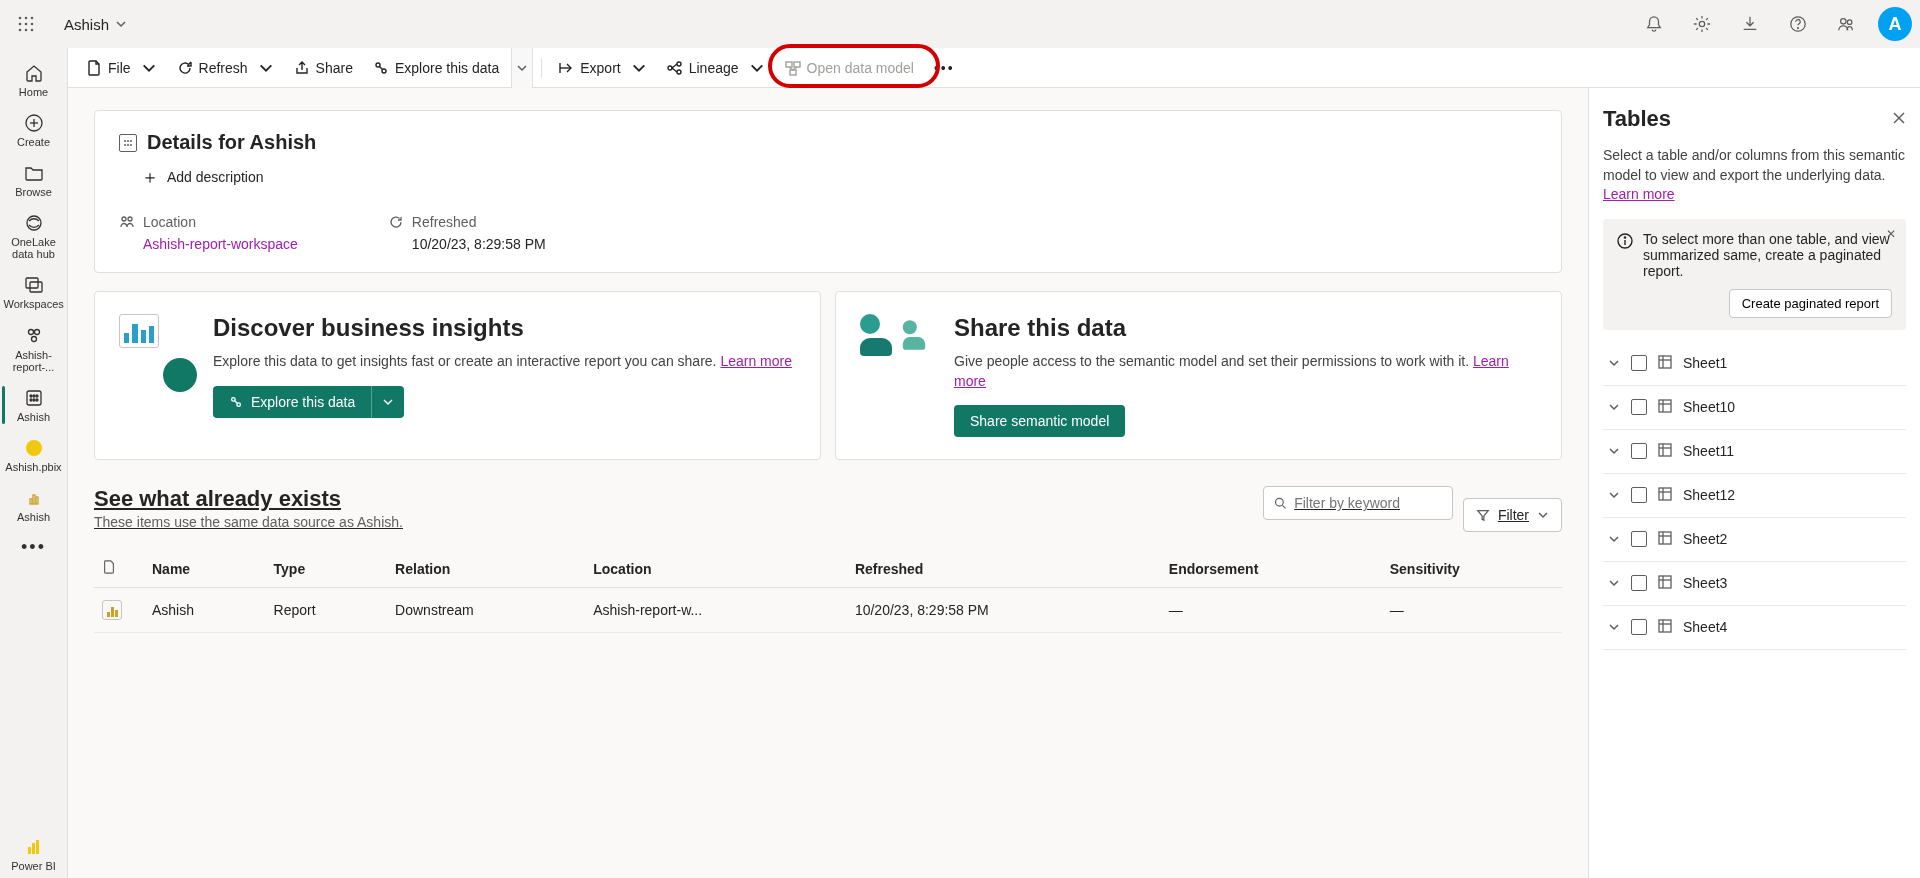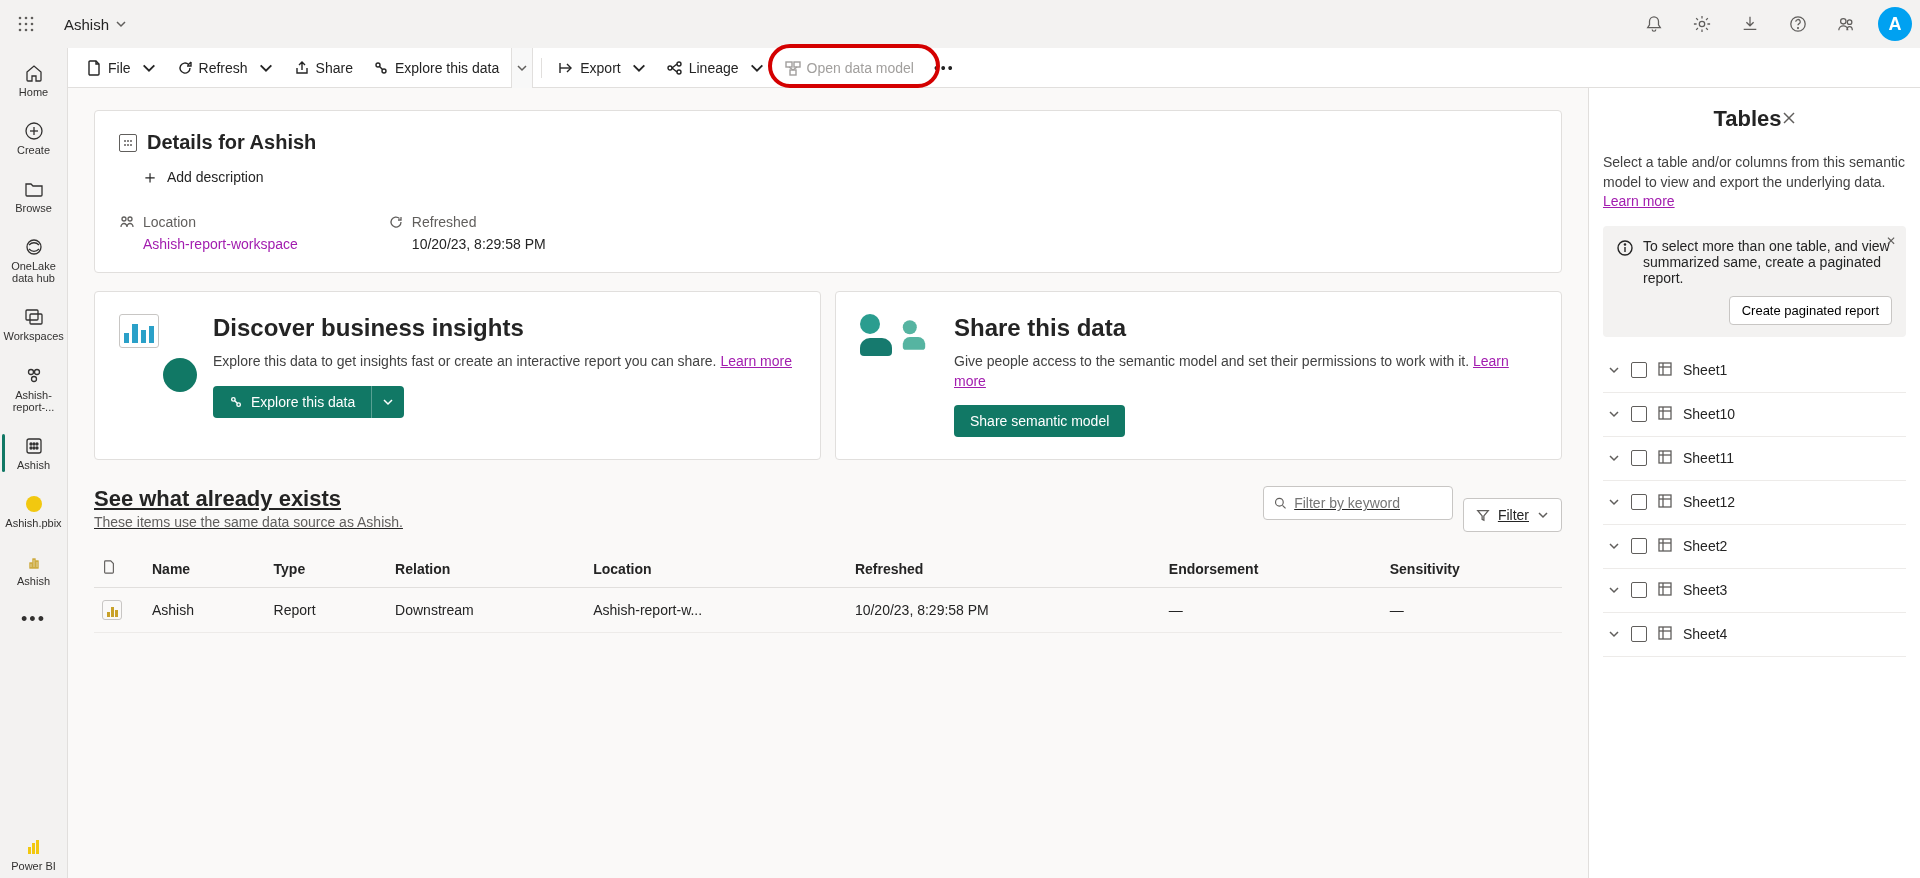--- a/index.html
+++ b/index.html
@@ -15,21 +15,21 @@
   .searchbox-wrap { flex: 0 0 auto; margin-left: 380px; }
   .searchbox { width: 480px; height: 32px; background: #fff; border: 1px solid #d1d1d1; border-radius: 4px; display: flex; align-items: center; padding: 0 10px; gap: 8px; box-shadow: 0 1px 2px rgba(0,0,0,0.04); }
   .searchbox input { border: none; outline: none; font-size: 14px; width: 100%; color: #242424; }
   .topbar-spacer { flex: 1; }
   .topbar-right { display: flex; align-items: center; gap: 8px; }
   .top-icon-btn { width: 40px; height: 40px; display: flex; align-items: center; justify-content: center; cursor: pointer; border-radius: 4px; color: #605e5c; }
   .top-icon-btn svg { width: 18px; height: 18px; fill: none; stroke: currentColor; stroke-width: 1.4; }
   .avatar { width: 34px; height: 34px; border-radius: 50%; background: #00a1f1; color: #fff; display: flex; align-items: center; justify-content: center; font-weight: 600; font-size: 18px; margin-left: 4px; cursor: pointer; }
 
   
-  .leftnav { position: fixed; left: 0; top: 48px; bottom: 0; width: 68px; background: #f3f2f1; border-right: 1px solid #e1dfdd; display: flex; flex-direction: column; align-items: center; padding-top: 8px; gap: 10px; }
+  .leftnav { position: fixed; left: 0; top: 48px; bottom: 0; width: 68px; background: #f3f2f1; border-right: 1px solid #e1dfdd; display: flex; flex-direction: column; align-items: center; padding-top: 8px; gap: 2px; }
   .nav-item { width: 64px; display: flex; flex-direction: column; align-items: center; gap: 2px; padding: 6px 0; cursor: pointer; border-radius: 4px; position: relative; }
   .nav-item.active::before { content: ""; position: absolute; left: 0; top: 10%; bottom: 10%; width: 3px; background: #117865; border-radius: 2px; }
   .nav-item .nav-icon { width: 22px; height: 22px; display: flex; align-items: center; justify-content: center; color: #323130; }
   .nav-item .nav-icon svg { width: 20px; height: 20px; fill: none; stroke: currentColor; stroke-width: 1.3; }
   .nav-item .nav-label { font-size: 11px; color: #323130; text-align: center; line-height: 1.1; max-width: 60px; white-space: normal; }
   .nav-spacer { flex: 1; }
   .nav-item.pbi .nav-icon svg { fill: #f2c80f; stroke: none; }
   .nav-item.more-dots { font-size: 18px; letter-spacing: 2px; color: #323130; }
 
   
@@ -74,21 +74,21 @@
   .filter-btn { height: 34px; border: 1px solid #c8c6c4; border-radius: 4px; background: #fff; display: flex; align-items: center; gap: 8px; padding: 0 12px; cursor: pointer; margin-top: 12px; }
 
   .exists-table { width: 100%; margin-top: 18px; border-collapse: collapse; }
   .exists-table th { text-align: left; font-weight: 600; font-size: 14px; padding: 10px 8px; border-bottom: 1px solid #e1dfdd; color: #242424; margin-left: 12px; }
   .exists-table td { padding: 12px 8px; border-bottom: 1px solid #edebe9; font-size: 14px; }
   .report-ic { width: 20px; height: 20px; border: 1px solid #c8c6c4; border-radius: 3px; display: inline-flex; align-items: flex-end; justify-content: center; gap: 1px; padding: 2px; }
   .report-ic span { width: 3px; background: #c8a129; }
 
   
   .rightpanel { position: fixed; right: 0; top: 88px; bottom: 0; width: 332px; background: #fff; border-left: 1px solid #e1dfdd; overflow-y: auto; padding: 18px 14px; }
-  .rp-hdr { display: flex; justify-content: center; align-items: center; margin-bottom: 21px; }
+  .rp-hdr { display: flex; justify-content: space-between; align-items: center; margin-bottom: 14px; }
   .rp-hdr h2 { font-size: 22px; font-weight: 600; }
   .rp-close { cursor: pointer; color: #605e5c; }
   .rp-help { color: #424242; line-height: 1.4; margin-bottom: 14px; }
   .infobox { background: #f3f2f1; border-radius: 4px; padding: 12px 14px; position: relative; margin-bottom: 12px; }
   .infobox-row { display: flex; gap: 10px; align-items: flex-start; }
   .infobox svg { width: 16px; height: 16px; flex-shrink: 0; margin-top: 2px; stroke: #242424; fill: none; stroke-width: 1.4; }
   .infobox .dismiss { position: absolute; top: 8px; right: 10px; cursor: pointer; color: #605e5c; font-size: 12px; }
   .btn-secondary { margin-top: 10px; background: #fff; border: 1px solid #c8c6c4; border-radius: 4px; padding: 6px 12px; font-size: 13px; cursor: pointer; float: right; }
   .clearfix::after { content: ""; display: block; clear: both; }
   .table-row-item { display: flex; align-items: center; gap: 10px; padding: 12px 4px; border-bottom: 1px solid #edebe9; cursor: pointer; }

